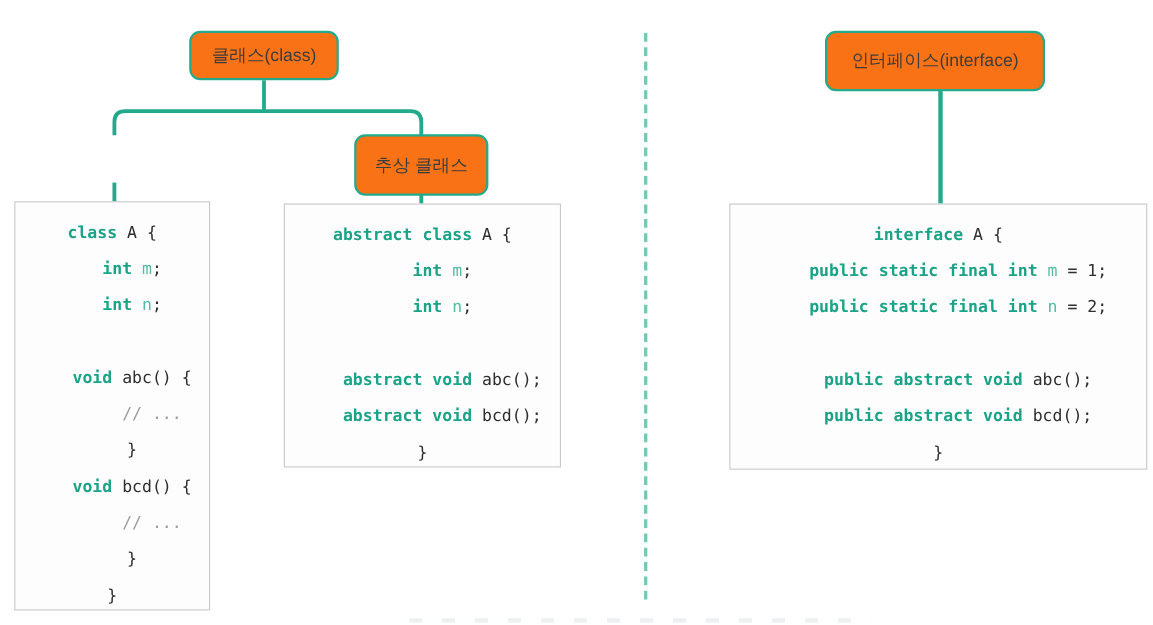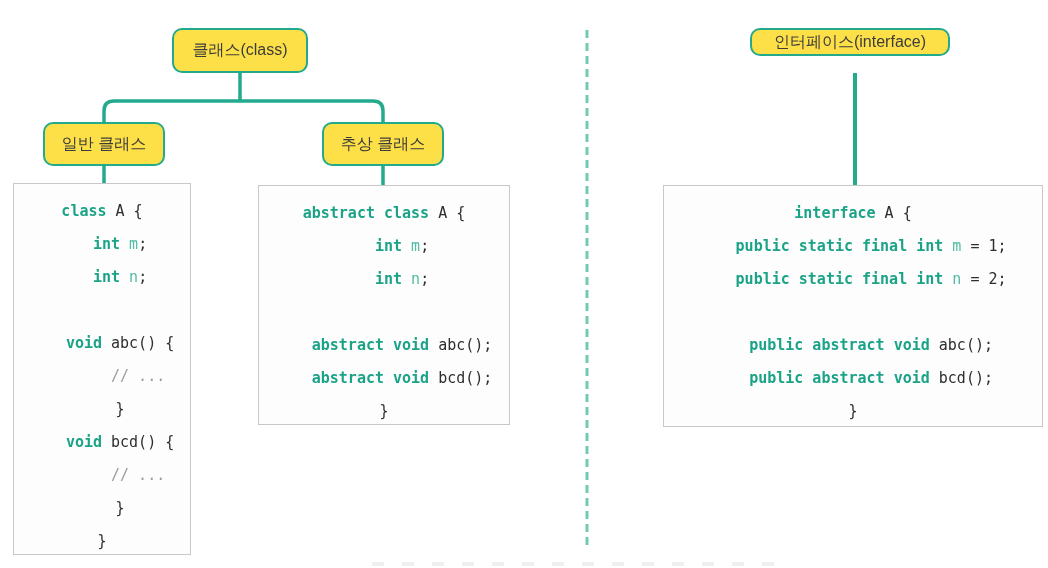--- a/index.html
+++ b/index.html
@@ -21,21 +21,21 @@
     font-family:"Liberation Sans",sans-serif;
   }
   #connectors{
     position:absolute;left:0;top:0;width:1048px;height:568px;
     pointer-events:none;
   }
   .label-box{
     position:absolute;
     border:2.5px solid var(--accent);
     border-radius:10px;
-    background:#fde047;
+    background:#f97316;
     display:flex;align-items:center;justify-content:center;
     font-size:16px;color:var(--label-text);
     box-sizing:border-box;
   }
   .code-box{
     position:absolute;
     border:1px solid var(--box-border);
     background:#fdfdfd;
     box-sizing:border-box;
     padding:11px 15px;
@@ -73,29 +73,26 @@
 
     <path d="M855 73 L855 186" fill="none" stroke="var(--accent)" stroke-width="4"></path>
 
     <path d="M587 30 L587 545" fill="none" stroke="var(--divider)" stroke-width="3" stroke-dasharray="8 5"></path>
   </svg>
 
   <div class="label-box" style="left:172px;top:28px;width:136px;height:45px;">
     <span>클래스(class)</span>
   </div>
 
-  <div class="label-box" style="left:43px;top:122px;width:122px;height:44px;">
-    <span>일반 클래스</span>
-  </div>
 
-  <div class="label-box" style="left:322px;top:122px;width:122px;height:44px;">
+  <div class="label-box" style="left:322px;top:122px;width:122px;height:56px;">
     <span>추상 클래스</span>
   </div>
 
-  <div class="label-box" style="left:750px;top:28px;width:200px;height:28px;">
+  <div class="label-box" style="left:750px;top:28px;width:200px;height:55px;">
     <span>인터페이스(interface)</span>
   </div>
 
   <div class="code-box" style="left:13px;top:183px;width:178px;height:372px;"><div class="code-line"><span class="tok-kw">class</span><span class="tok-pl"> A {</span></div><div class="code-line"><span class="tok-pl">    </span><span class="tok-kw">int</span><span class="tok-pl"> </span><span class="tok-id">m</span><span class="tok-pl">;</span></div><div class="code-line"><span class="tok-pl">    </span><span class="tok-kw">int</span><span class="tok-pl"> </span><span class="tok-id">n</span><span class="tok-pl">;</span></div><div class="code-line">&nbsp;</div><div class="code-line"><span class="tok-pl">    </span><span class="tok-kw">void</span><span class="tok-pl"> abc() {</span></div><div class="code-line"><span class="tok-pl">        </span><span class="tok-cm">// ...</span></div><div class="code-line"><span class="tok-pl">    }</span></div><div class="code-line"><span class="tok-pl">    </span><span class="tok-kw">void</span><span class="tok-pl"> bcd() {</span></div><div class="code-line"><span class="tok-pl">        </span><span class="tok-cm">// ...</span></div><div class="code-line"><span class="tok-pl">    }</span></div><div class="code-line"><span class="tok-pl">}</span></div></div>
 
   <div class="code-box" style="left:258px;top:185px;width:252px;height:240px;"><div class="code-line"><span class="tok-kw">abstract</span><span class="tok-pl"> </span><span class="tok-kw">class</span><span class="tok-pl"> A {</span></div><div class="code-line"><span class="tok-pl">    </span><span class="tok-kw">int</span><span class="tok-pl"> </span><span class="tok-id">m</span><span class="tok-pl">;</span></div><div class="code-line"><span class="tok-pl">    </span><span class="tok-kw">int</span><span class="tok-pl"> </span><span class="tok-id">n</span><span class="tok-pl">;</span></div><div class="code-line">&nbsp;</div><div class="code-line"><span class="tok-pl">    </span><span class="tok-kw">abstract</span><span class="tok-pl"> </span><span class="tok-kw">void</span><span class="tok-pl"> abc();</span></div><div class="code-line"><span class="tok-pl">    </span><span class="tok-kw">abstract</span><span class="tok-pl"> </span><span class="tok-kw">void</span><span class="tok-pl"> bcd();</span></div><div class="code-line"><span class="tok-pl">}</span></div></div>
 
   <div class="code-box" style="left:663px;top:185px;width:380px;height:242px;"><div class="code-line"><span class="tok-kw">interface</span><span class="tok-pl"> A {</span></div><div class="code-line"><span class="tok-pl">    </span><span class="tok-kw">public</span><span class="tok-pl"> </span><span class="tok-kw">static</span><span class="tok-pl"> </span><span class="tok-kw">final</span><span class="tok-pl"> </span><span class="tok-kw">int</span><span class="tok-pl"> </span><span class="tok-id">m</span><span class="tok-pl"> = 1;</span></div><div class="code-line"><span class="tok-pl">    </span><span class="tok-kw">public</span><span class="tok-pl"> </span><span class="tok-kw">static</span><span class="tok-pl"> </span><span class="tok-kw">final</span><span class="tok-pl"> </span><span class="tok-kw">int</span><span class="tok-pl"> </span><span class="tok-id">n</span><span class="tok-pl"> = 2;</span></div><div class="code-line">&nbsp;</div><div class="code-line"><span class="tok-pl">    </span><span class="tok-kw">public</span><span class="tok-pl"> </span><span class="tok-kw">abstract</span><span class="tok-pl"> </span><span class="tok-kw">void</span><span class="tok-pl"> abc();</span></div><div class="code-line"><span class="tok-pl">    </span><span class="tok-kw">public</span><span class="tok-pl"> </span><span class="tok-kw">abstract</span><span class="tok-pl"> </span><span class="tok-kw">void</span><span class="tok-pl"> bcd();</span></div><div class="code-line"><span class="tok-pl">}</span></div></div>
 
   <div class="caption-remnant"></div>

